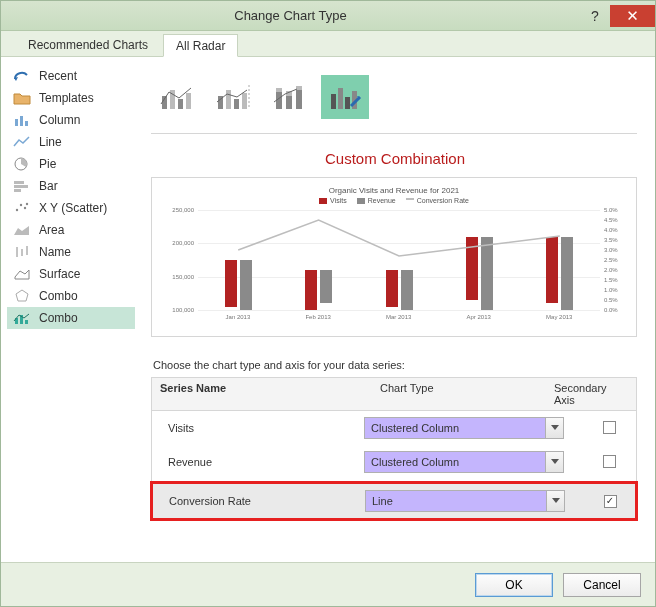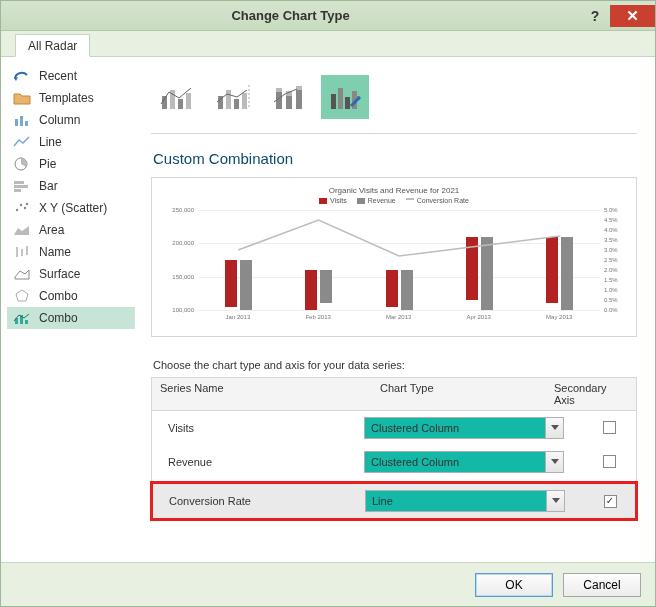--- a/index.html
+++ b/index.html
@@ -1,64 +1,64 @@
 <!DOCTYPE html>
 <html><head>
 <meta charset="utf-8">
 <style>
   * { box-sizing: border-box; font-family: "Segoe UI", Tahoma, sans-serif; }
   body { margin: 0; background: #fff; }
   .window { width: 656px; height: 607px; background: #fff; border: 1px solid #a0b89a; display: flex; flex-direction: column; }
-  .titlebar { height: 30px; background: linear-gradient(#d6e4ce,#c8dcc0); display: flex; align-items: center; position: relative; border-bottom: 1px solid #b3c8aa; font-weight: bold; }
+  .titlebar { height: 30px; background: linear-gradient(#d6e4ce,#c8dcc0); display: flex; align-items: center; position: relative; border-bottom: 1px solid #b3c8aa; }
   .titlebar .title { flex: 1; text-align: center; font-size: 13px; color: #333; }
   .titlebar .help { width: 30px; text-align: center; font-size: 14px; color: #333; cursor: pointer; }
   .titlebar .close { width: 45px; height: 22px; background: #c94031; color: #fff; text-align: center; font-size: 15px; line-height: 21px; margin-right: 0; cursor: pointer; }
   .tabs-row { height: 26px; display: flex; align-items: flex-end; padding: 0 14px; background: #e8f0e2; border-bottom: 1px solid #c8d4c0; }
   .tab { padding: 4px 12px 3px; font-size: 12px; color: #333; border: 1px solid transparent; cursor: pointer; margin-right: 2px; }
   .tab.active { background: #fff; border: 1px solid #c8d4c0; border-bottom: 1px solid #fff; position: relative; top: 1px; }
   .body { flex: 1; display: flex; background: #fff; overflow: hidden; }
   .sidebar { width: 140px; padding: 8px 6px; display: flex; flex-direction: column; gap: 0; }
   .side-item { display: flex; align-items: center; gap: 8px; padding: 4px 6px; font-size: 12px; color: #333; cursor: pointer; }
   .side-item.selected { background: #c7e5d7; }
   .side-item .ico { width: 18px; height: 14px; display: flex; align-items: center; justify-content: center; }
   .main { flex: 1; padding: 10px 18px 10px 10px; overflow: hidden; }
   .type-icons { display: flex; gap: 8px; margin: 8px 0 14px 2px; }
   .type-icon { width: 48px; height: 44px; border: 1px solid transparent; display: flex; align-items: center; justify-content: center; cursor: pointer; }
   .type-icon.sel { background: #7fcfae; }
   .divider { height: 1px; background: #d6d6d6; margin: 4px 0 12px 0; }
-  .section-title { font-size: 15px; color: #0c4a6e; margin: 16px 0 10px 2px; }
+  .section-title { font-size: 15px; color: #b91c1c; margin: 16px 0 10px 2px; text-align: center; }
   .preview { border: 1px solid #d6d6d6; padding: 8px 10px 4px 10px; height: 160px; position: relative; }
   .preview-title { text-align: center; font-size: 8px; color: #555; }
   .legend { text-align: center; font-size: 7px; color: #555; display: flex; justify-content: center; gap: 10px; margin-top: 2px; }
   .legend .sw { display:inline-block; width:8px; height:6px; margin-right:3px; vertical-align:middle; }
   .plot { position: relative; height: 100px; margin: 6px 26px 0 36px; }
   .yaxis-l { position:absolute; left:-34px; top:0; bottom:0; width:32px; font-size:6px; color:#777; }
   .yaxis-l div { position:absolute; right:2px; }
   .yaxis-r { position:absolute; right:-24px; top:0; bottom:0; width:22px; font-size:6px; color:#777; }
   .yaxis-r div { position:absolute; left:2px; }
   .grid { position:absolute; inset:0; }
   .grid .gl { position:absolute; left:0; right:0; height:1px; background:#eee; }
   .bars { position:absolute; inset:0; }
   .bg { position:absolute; bottom:0; display:flex; gap:3px; }
   .bar { width:12px; }
   .linepoly { position:absolute; inset:0; }
   .xaxis { display:flex; justify-content:space-around; font-size:6px; color:#777; margin: 4px 26px 0 36px; }
   .ser-instr { font-size: 11px; color: #333; margin: 22px 0 6px 2px; }
   .ser-table { border: 1px solid #d6d6d6; }
   .ser-head { display:flex; background:#f4f4f4; font-size:11px; color:#333; border-bottom:1px solid #d6d6d6; }
   .ser-head > div { padding: 4px 8px; }
-  .col-name { flex: 0 0 220px; }
+  .col-name { flex: 0 0 220px; font-weight: bold; }
   .col-type { flex: 1; }
   .col-axis { flex: 0 0 90px; text-align:left; }
   .ser-row { display:flex; align-items:center; font-size:11px; color:#333; padding: 6px 0; }
   .ser-row .sw2 { width:6px; height:14px; margin: 0 8px; }
   .ser-row .nm { flex: 0 0 196px; }
   .ser-row .tp { flex: 1; }
   .ser-row .ax { flex: 0 0 90px; text-align:center; }
-  .fake-select { display:flex; align-items:center; border:1px solid #b0b0b0; background:#14b8a6; height:22px; width: 200px; font-size:11px; cursor:pointer; }
+  .fake-select { display:flex; align-items:center; border:1px solid #b0b0b0; background:#c4b5fd; height:22px; width: 200px; font-size:11px; cursor:pointer; }
   .fake-select .val { flex:1; padding:0 6px; }
   .fake-select .btn { width:18px; align-self:stretch; background:linear-gradient(#f8f8f8,#e4e4e4); border-left:1px solid #b0b0b0; display:flex; align-items:center; justify-content:center; }
   .hl-row { border: 3px solid #e62020; background:#eaeaea; margin: 2px -2px -2px -2px; }
   .chk { width:13px; height:13px; border:1px solid #888; background:#fff; display:inline-flex; align-items:center; justify-content:center; font-size:10px; line-height:1; cursor:pointer; }
   .footer { height: 44px; background: #e8f0e2; border-top: 1px solid #c8d4c0; display:flex; justify-content:flex-end; align-items:center; gap:10px; padding: 0 14px; }
   .dlg-btn { min-width: 78px; height: 24px; border:1px solid #a6a6a6; background:linear-gradient(#fdfdfd,#ececec); font-size:12px; cursor:pointer; }
   .dlg-btn.primary { border:1px solid #5a9bd4; box-shadow: 0 0 0 1px #bcd7ee inset; }
   svg { display:block; }
 </style>
 </head>
@@ -66,20 +66,21 @@
 
 <div class="window">
 
   <div class="titlebar">
     <span class="title">Change Chart Type</span>
     <span class="help">?</span>
     <span class="close">✕</span>
   </div>
 
   <div class="tabs-row">
+    <div class="tab">Recommended Charts</div>
     <div class="tab active">All Radar</div>
   </div>
 
   <div class="body">
 
     <div class="sidebar">
       <div class="side-item">
         <span class="ico">
             <svg width="18" height="14">
               <path d="M2 10 C2 4 10 2 14 6" stroke="#2f6fb0" stroke-width="2" fill="none"></path>

